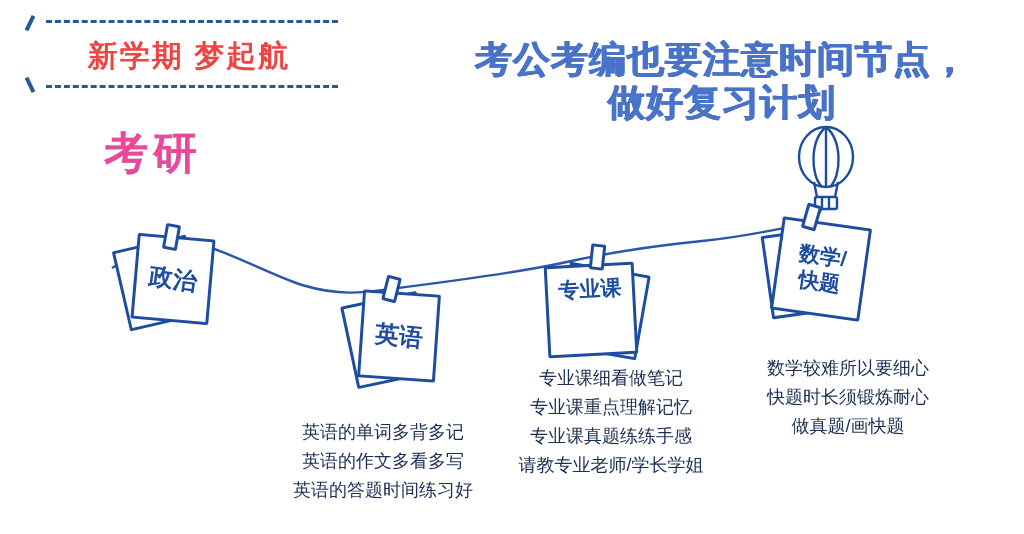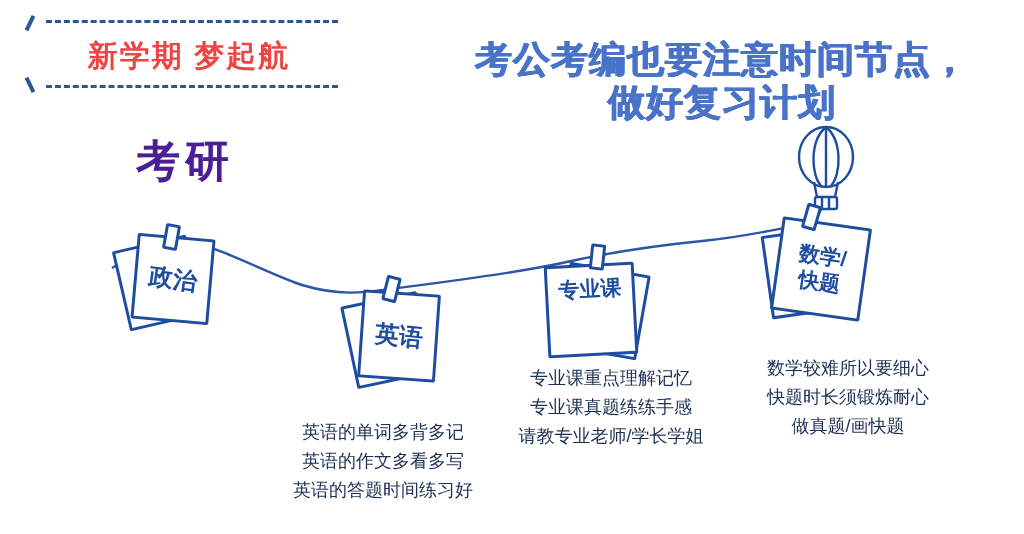--- a/index.html
+++ b/index.html
@@ -32,24 +32,23 @@
   .main-title {
     position:absolute; left:428px; top:22px; width:588px;
     text-align:center; color:#4973c8; font-weight:bold;
     font-size:37px; line-height:43px; letter-spacing:1px;
     text-shadow:0.8px 0 0 #4973c8, -0.8px 0 0 #4973c8;
     margin-top:16px;
   }
 
   
   .section-label {
-    position:absolute; left:104px; top:132px;
-    font-size:44px; font-weight:bold; color:#4c1d95; letter-spacing:5px;
+    position:absolute; left:104px; top:124px;
+    font-size:44px; font-weight:bold; color:#ec4899; letter-spacing:5px;
     text-shadow:0.6px 0 0 #a0b6e0;
-    margin-left:32px;
   }
 
   
   .line-art { position:absolute; left:0; top:0; z-index:1; pointer-events:none; }
 
   
   .note { position:absolute; z-index:2; }
   .sheet {
     position:absolute; background:#ffffff;
     border:3px solid #1e4da0; border-radius:2px;
@@ -168,20 +167,21 @@
   </div>
 
 
   <div class="tips tips-2">
     <div>英语的单词多背多记</div>
     <div>英语的作文多看多写</div>
     <div>英语的答题时间练习好</div>
   </div>
 
   <div class="tips tips-3">
+    <div>专业课细看做笔记</div>
     <div>专业课重点理解记忆</div>
     <div>专业课真题练练手感</div>
     <div>请教专业老师/学长学姐</div>
   </div>
 
   <div class="tips tips-4">
     <div>数学较难所以要细心</div>
     <div>快题时长须锻炼耐心</div>
     <div>做真题/画快题</div>
   </div>

